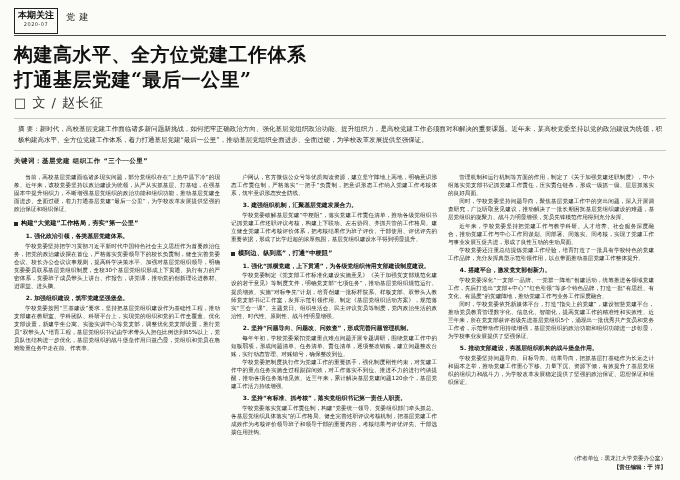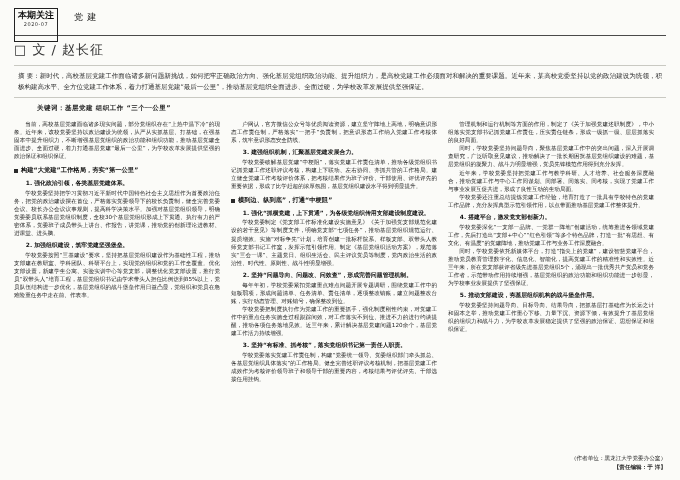--- a/index.html
+++ b/index.html
@@ -20,23 +20,23 @@
   
   .masthead{
     display:flex;align-items:flex-start;
     height:26px;
     border-bottom:1px solid #4a4a4a;
     padding-bottom:1px;
     margin-bottom:5px;
   }
   .mh-box{
     border:1px solid #222;
-    padding:1px 3px 14px 3px;
+    padding:1px 3px 6px 3px;
     display:flex;flex-direction:column;align-items:center;
-    margin-right:16px;
+    margin-right:8px;
   }
   .mh-title{
     font-family:"DejaVu Serif","Liberation Serif",serif;
     font-weight:bold;font-size:9px;letter-spacing:0px;color:#111;
     line-height:11px;
   }
   .mh-sub{font-size:5px;color:#333;line-height:6px;letter-spacing:.5px;}
   .mh-right{
     font-family:Liberation Serif, serif;
     font-size:9px;color:#111;align-self:center;margin-bottom:8px;
@@ -61,21 +61,20 @@
     border-top:1px solid #c9c9c2;
     border-bottom:1px solid #c9c9c2;
     padding:5px 4px 5px 4px;
     font-size:6.5px;line-height:10.5px;color:#2a2a2a;
     text-align:justify;
     margin-bottom:6px;
   }
   .kw{
     font-size:6.5px;color:#222;letter-spacing:.5px;margin-bottom:7px;
     font-weight:bold;
-    margin-left:23px;
   }
 
   
   .cols{
     display:flex;
     gap:11px;
     height:300px;
   }
   .col{
     width:206px;
@@ -122,20 +121,24 @@
 <div class="page">
 
   <div class="masthead">
     <div class="mh-box">
       <span class="mh-title">本期关注</span>
       <span class="mh-sub">2020-07</span>
     </div>
     <div class="mh-right">党 建</div>
   </div>
 
+  <div class="headline">
+    <span>构建高水平、全方位党建工作体系</span>
+    <span class="l2">打通基层党建“最后一公里”</span>
+  </div>
 
   <div class="byline">□ 文 / 赵长征</div>
 
   <div class="abstract">摘  要：新时代，高校基层党建工作面临诸多新问题新挑战，如何把牢正确政治方向、强化基层党组织政治功能、提升组织力，是高校党建工作必须面对和解决的重要课题。近年来，某高校党委坚持以党的政治建设为统领，积极构建高水平、全方位党建工作体系，着力打通基层党建“最后一公里”，推动基层党组织全面进步、全面过硬，为学校改革发展提供坚强保证。</div>
 
   <div class="kw">关键词：基层党建  组织工作  “三个一公里”</div>
 
   <div class="cols">
     <div class="col">
         <p>当前，高校基层党建面临诸多现实问题，部分党组织存在“上热中温下冷”的现象。近年来，该校党委坚持以政治建设为统领，从严从实抓基层、打基础，在强基固本中提升组织力，不断增强基层党组织的政治功能和组织功能，推动基层党建全面进步、全面过硬，着力打通基层党建“最后一公里”，为学校改革发展提供坚强的政治保证和组织保证。</p>

